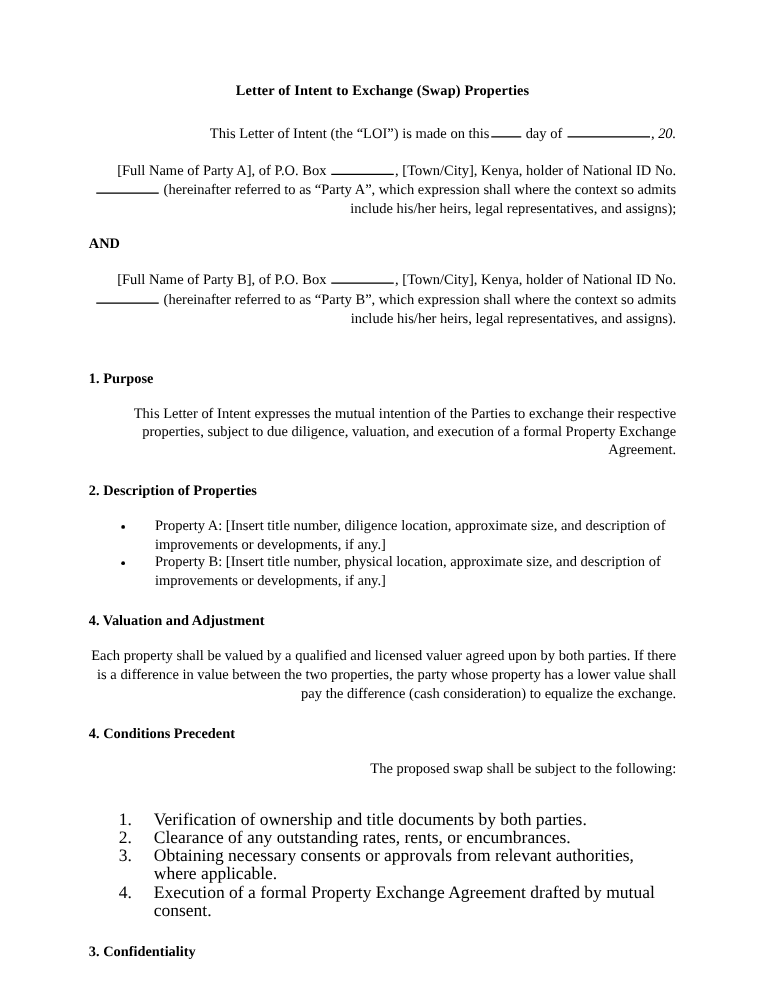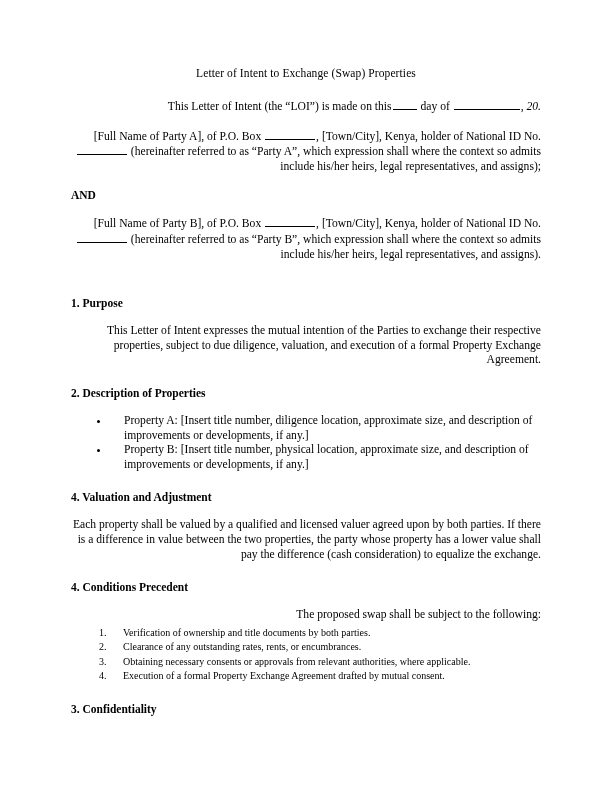--- a/index.html
+++ b/index.html
@@ -17,34 +17,34 @@
   .page {
     position: relative;
     width: 612px;
     height: 792px;
     background: #ffffff;
     box-sizing: border-box;
     padding: 66px 71px 0 71px;
   }
   .doc-title {
     text-align: center;
-    font-weight: normal;
+    font-weight: bold;
     font-size: 11.5px;
     line-height: 14px;
     margin: 0 0 19px 0;
     letter-spacing: 0.1px;
   }
   .para {
     font-size: 11.6px;
     line-height: 14.6px;
     margin: 0 0 14px 0;
     text-align: right;
   }
   .para.tight {
-    margin-bottom: 3px;
+    margin-bottom: 27px;
   }
   .heading {
     font-size: 11.5px;
     font-weight: bold;
     line-height: 14px;
     margin: 0 0 14px 0;
   }
   .heading.sec {
     margin-top: 18px;
   }
@@ -85,21 +85,21 @@
     line-height: 14.6px;
     margin: 0;
     padding-left: 14px;
   }
   ol.numbers {
     margin: 0 0 14px 0;
     padding: 0 0 0 38px;
     list-style-type: decimal;
   }
   ol.numbers li {
-    font-size: 10px;
+    font-size: 14px;
     line-height: 14.6px;
     margin: 0;
     padding-left: 14px;
   }
   .spacer-sm { height: 2px; }
 </style>
 </head>
 <body>
 
 <div class="page">

